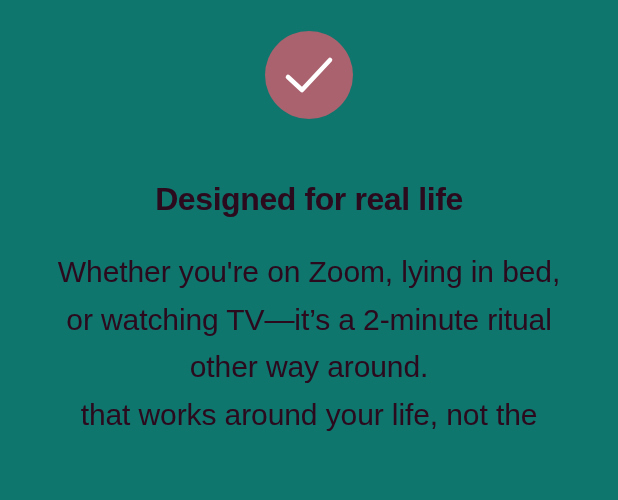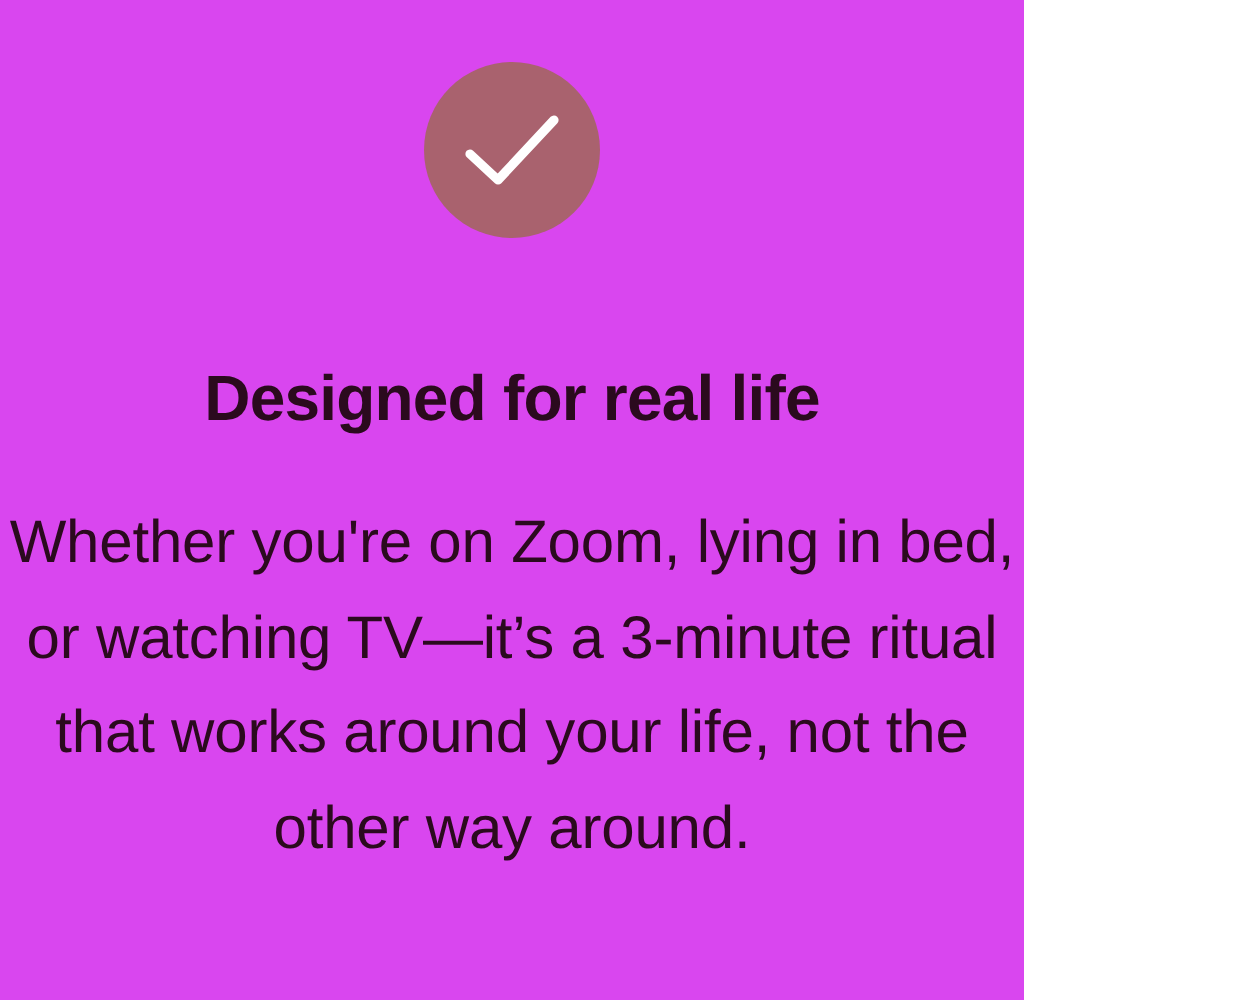--- a/index.html
+++ b/index.html
@@ -8,27 +8,27 @@
   }
   body {
     width: 618px;
     height: 500px;
     background: #ffffff;
     font-family: "Liberation Sans", sans-serif;
     overflow: hidden;
   }
 
   .feature-card {
-    width: 512px;
+    width: 618px;
     height: 500px;
     box-sizing: border-box;
     display: flex;
     flex-direction: column;
     align-items: center;
-    background: #d946ef;
+    background: #0f766e;
   }
 
   
   .badge-wrap {
     margin-top: 31px;
     width: 88px;
     height: 88px;
     display: flex;
     align-items: center;
     justify-content: center;
@@ -88,18 +88,18 @@
       <svg width="52" height="40" viewBox="0 0 52 40" aria-hidden="true">
         <path d="M5 22 L19 35 L47 5" fill="none" stroke="#ffffff" stroke-width="4.6" stroke-linecap="round" stroke-linejoin="round"></path>
       </svg>
     </div>
   </div>
 
   <h2 class="headline">Designed for real life</h2>
 
   <p class="body-copy">
     <span class="copy-line">Whether you're on Zoom, lying in bed,</span>
-    <span class="copy-line">or watching TV—it’s a 3-minute ritual</span>
+    <span class="copy-line">or watching TV—it’s a 2-minute ritual</span>
+    <span class="copy-line">other way around.</span>
     <span class="copy-line">that works around your life, not the</span>
-    <span class="copy-line">other way around.</span>
   </p>
 
 </div>
 
 </body></html>

